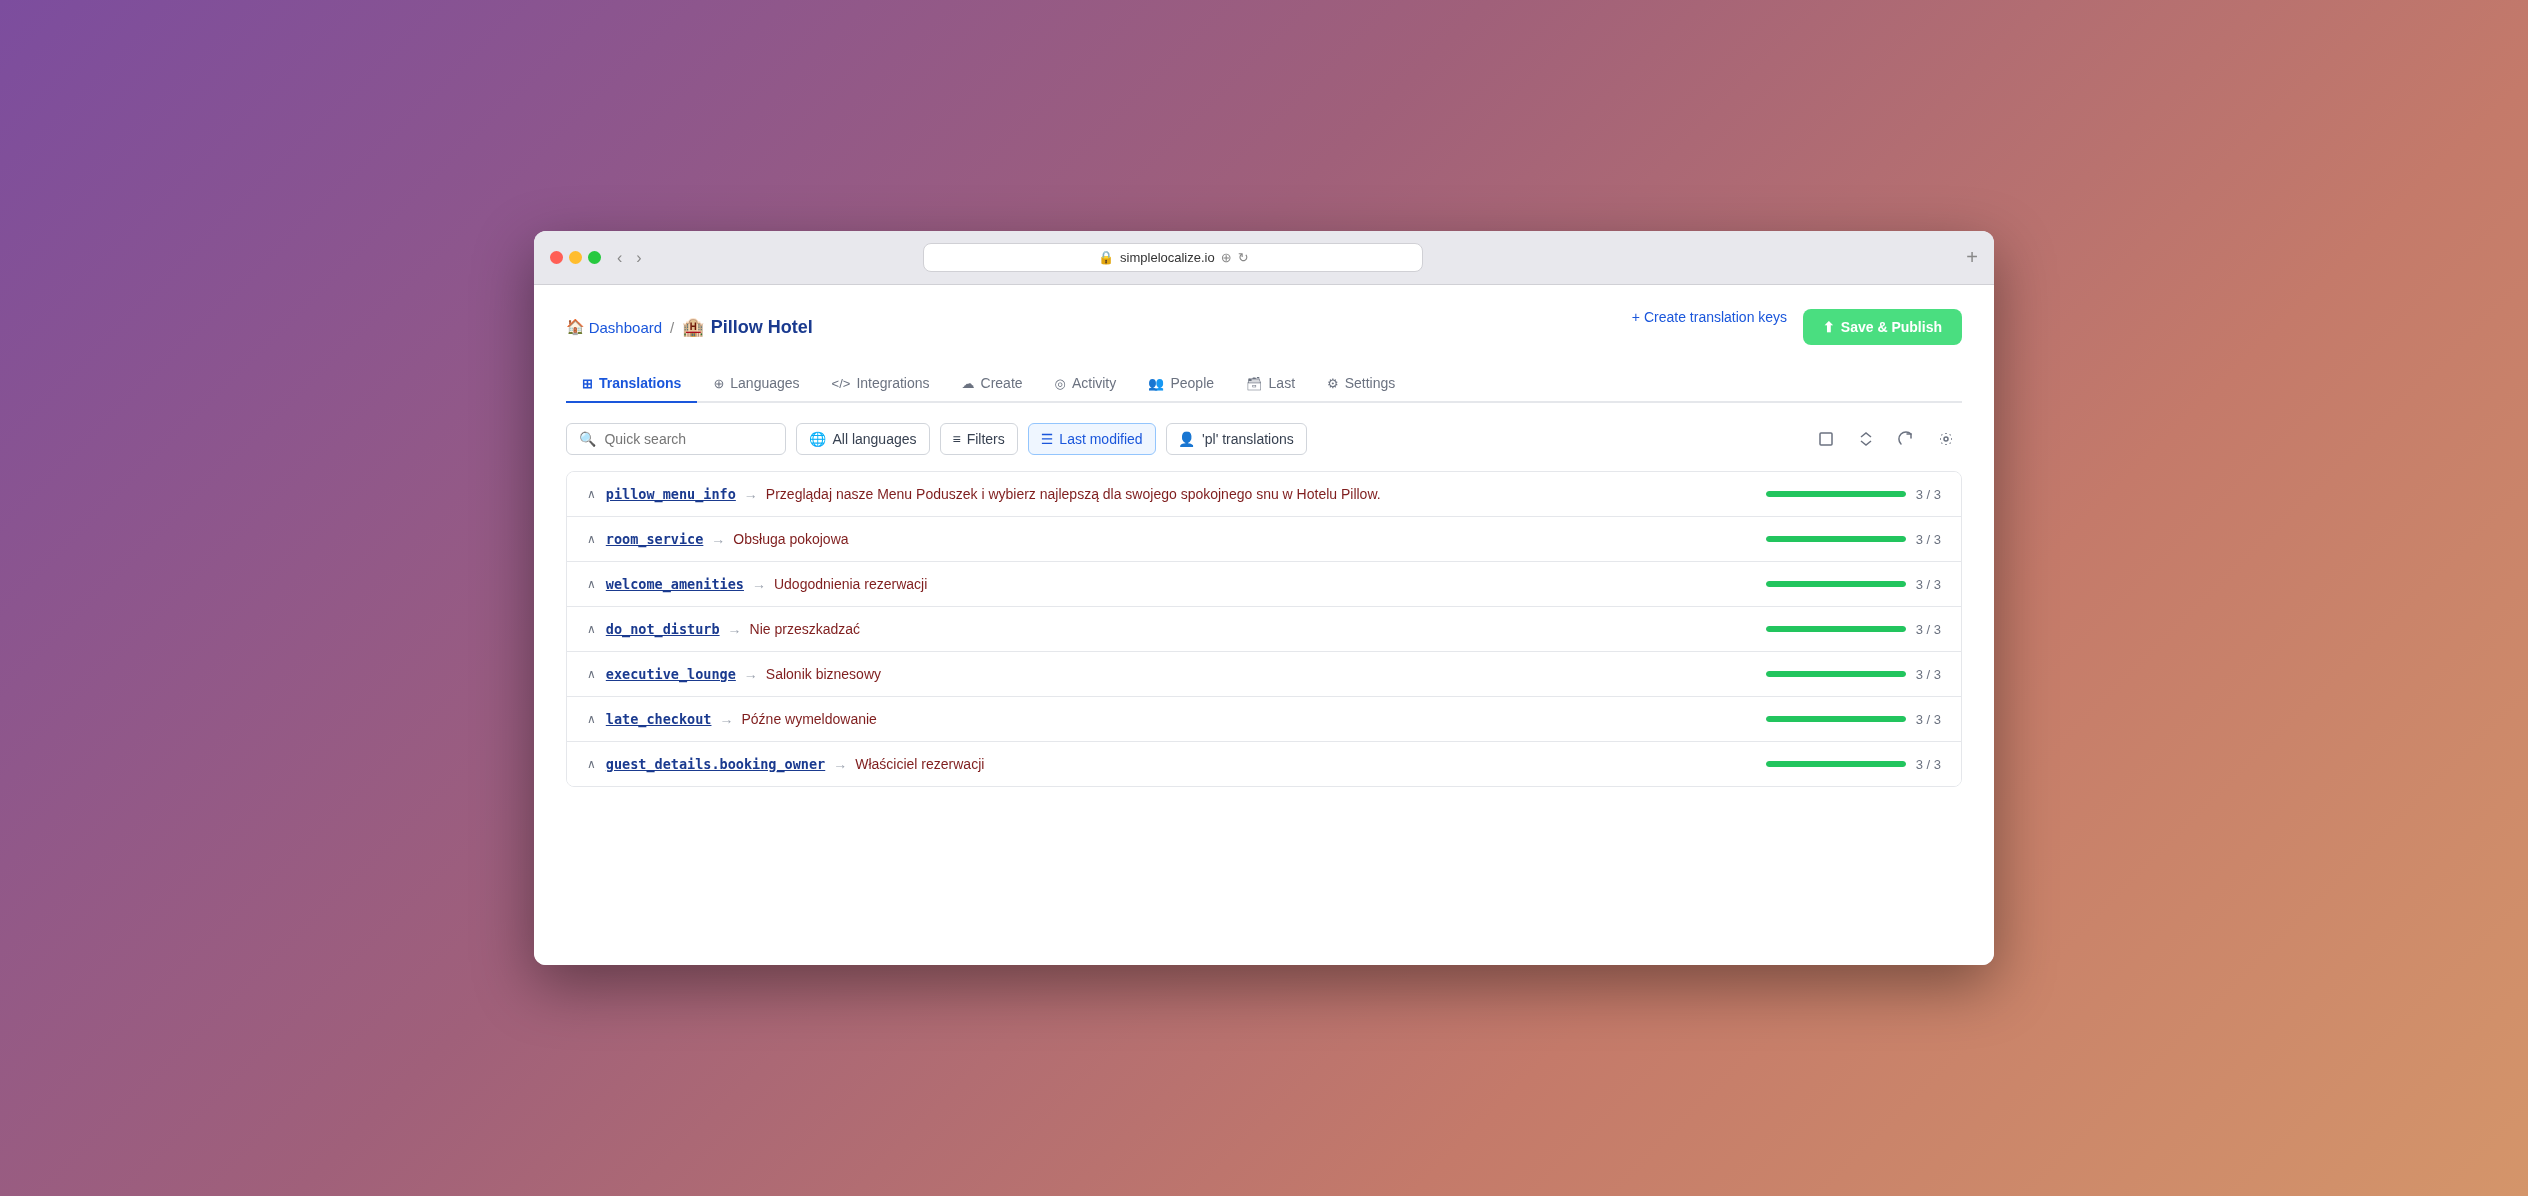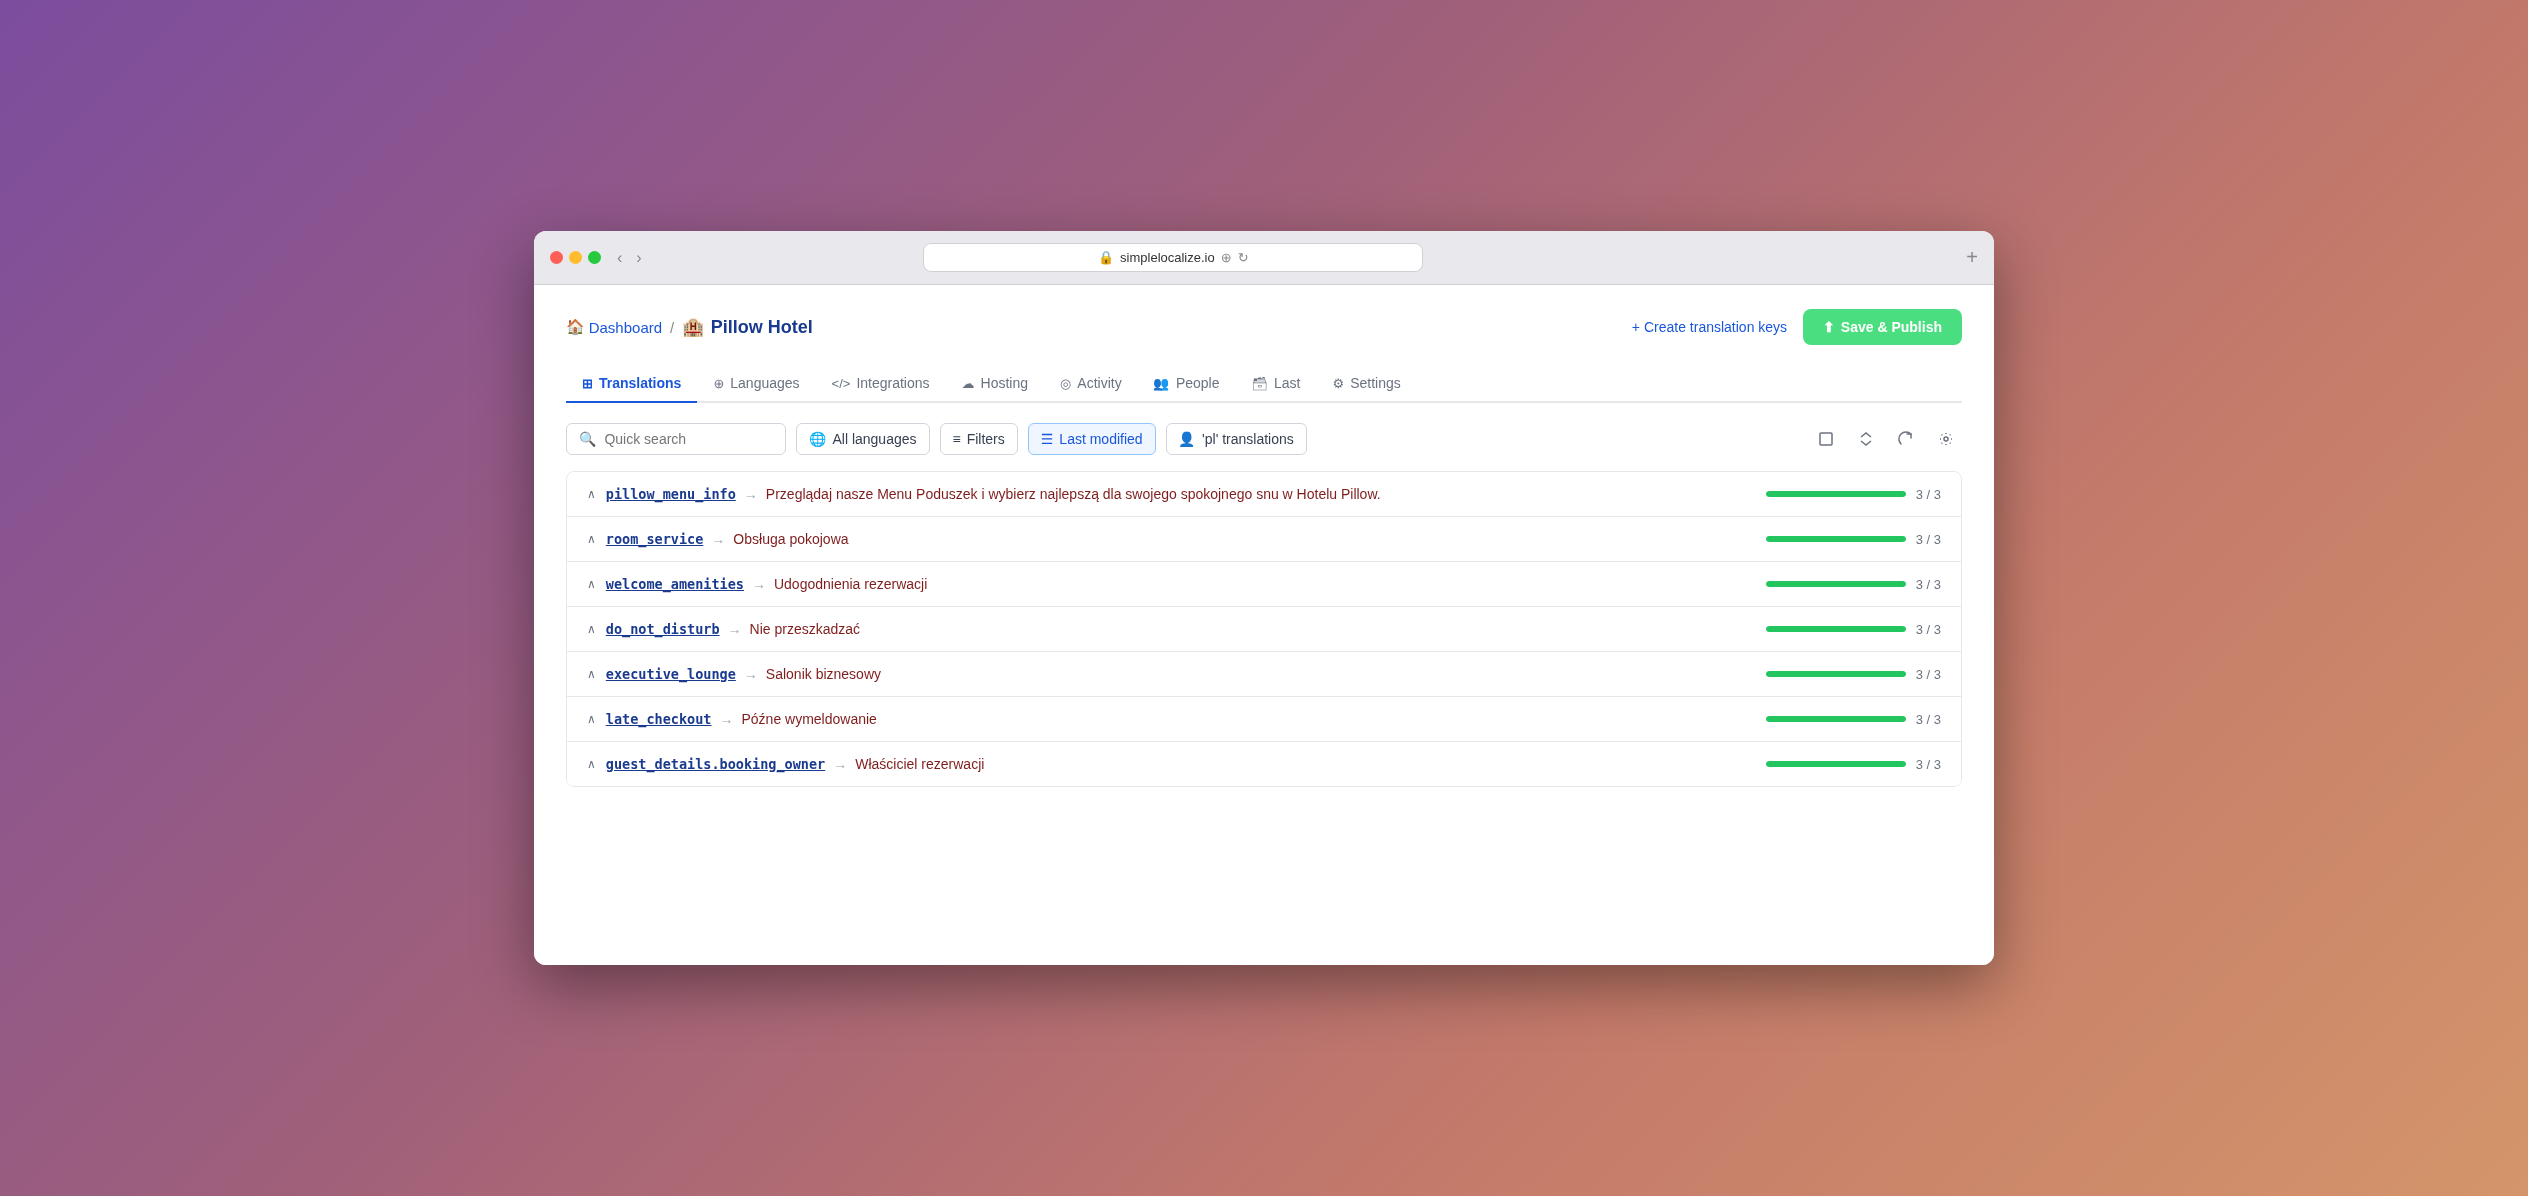--- a/index.html
+++ b/index.html
@@ -107,21 +107,21 @@
       color: #1a3a8f;
       font-weight: 700;
       font-size: 18px;
       display: flex;
       align-items: center;
       gap: 6px;
     }
     .breadcrumb-actions {
       margin-left: auto;
       display: flex;
-      align-items: center;
+      align-items: flex-start;
       gap: 16px;
     }
     .create-keys-btn {
       color: #1a56db;
       background: none;
       border: none;
       cursor: pointer;
       font-size: 14px;
       display: flex;
       align-items: center;
@@ -332,21 +332,21 @@
       <div class="tab">
         <span style="font-size:13px;">⊕</span>
         <span>Languages</span>
       </div>
       <div class="tab">
         <span style="font-size:13px;">&lt;/&gt;</span>
         <span>Integrations</span>
       </div>
       <div class="tab">
         <span style="font-size:13px;">☁</span>
-        <span>Hosting</span>
+        <span>Create</span>
       </div>
       <div class="tab">
         <span style="font-size:13px;">◎</span>
         <span>Activity</span>
       </div>
       <div class="tab">
         <span style="font-size:13px;">👥</span>
         <span>People</span>
       </div>
       <div class="tab">

